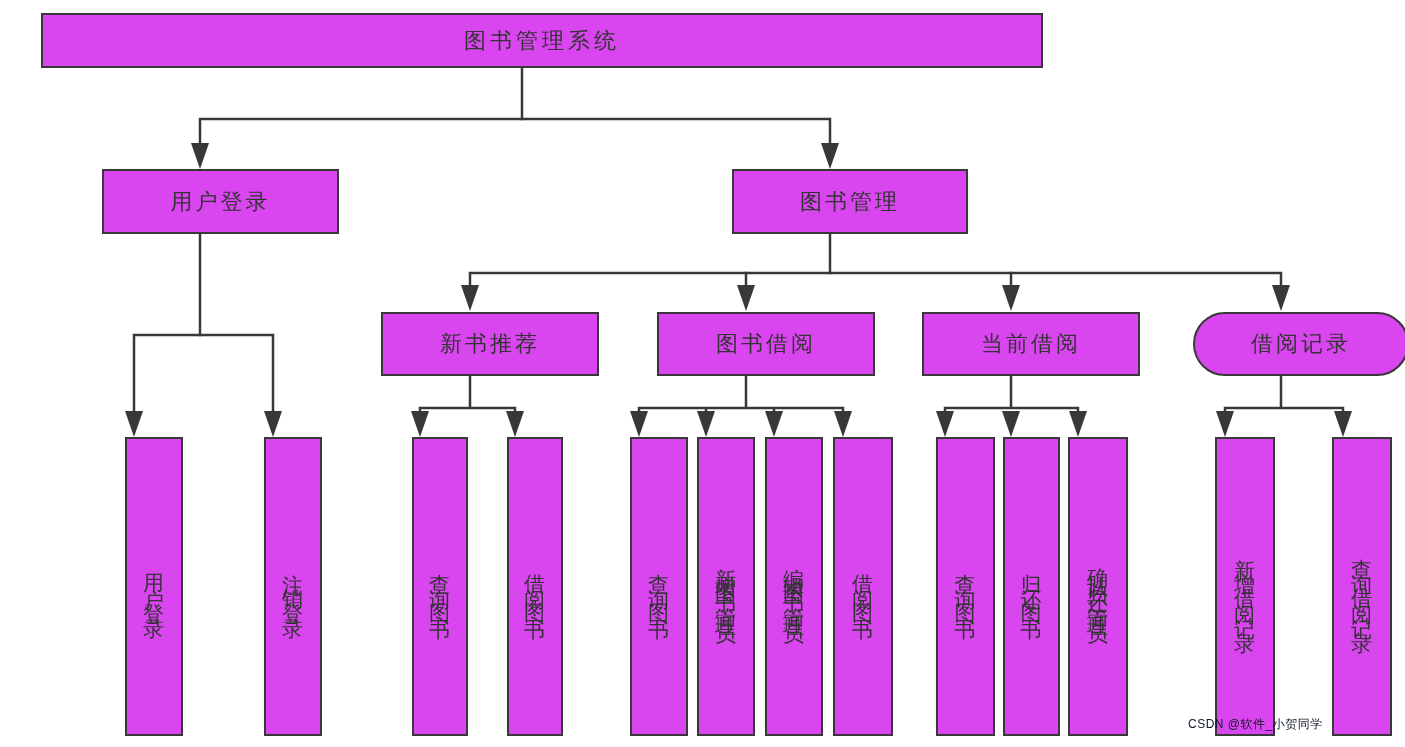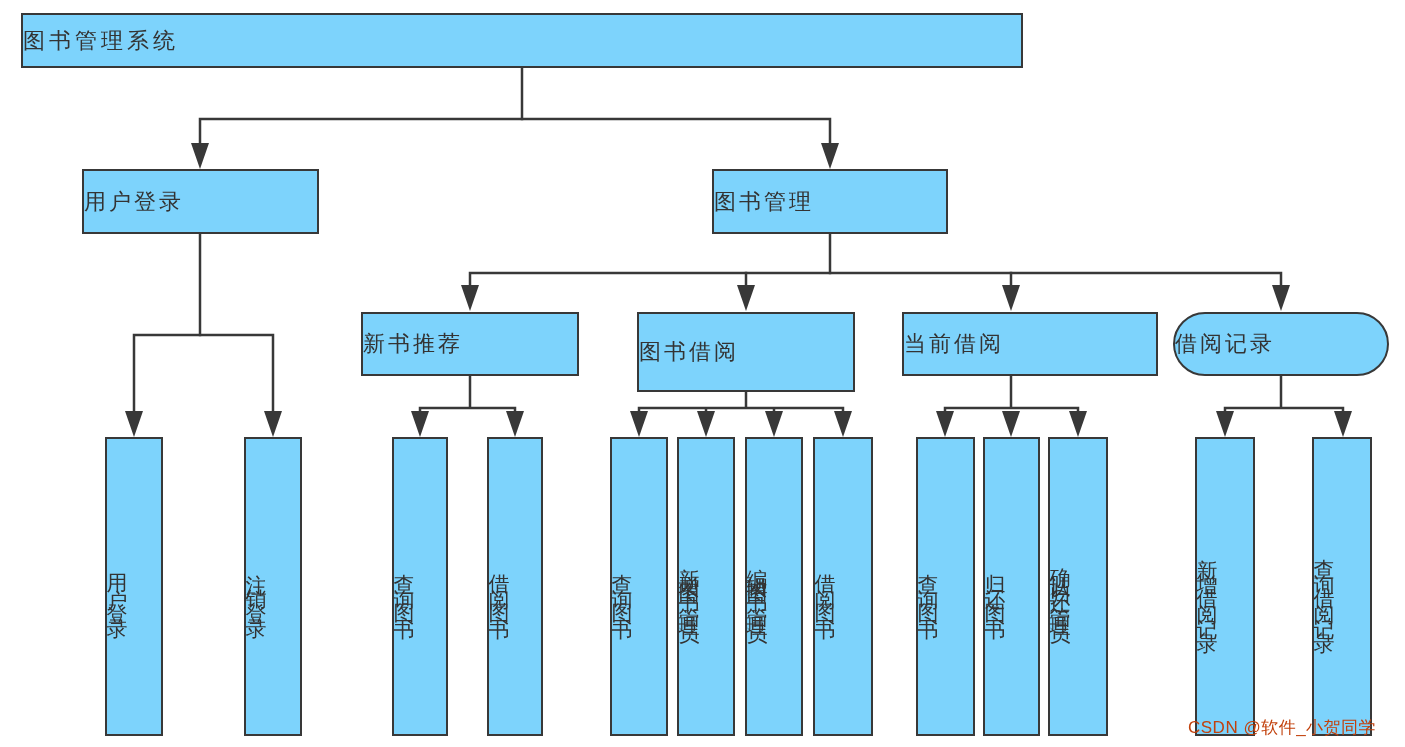--- a/index.html
+++ b/index.html
@@ -7,49 +7,50 @@
     position:relative;
     width:1405px;height:747px;
     background:#ffffff;
     font-family:"Liberation Sans", sans-serif;
     color:#333333;
     overflow:hidden;
   }
   #wires{position:absolute;left:0;top:0;width:1405px;height:747px;}
   .box{
     position:absolute;
-    background:#7dd3fc;
+    background:#d946ef;
     border:2.5px solid #383838;
     box-sizing:border-box;
     display:flex;
     align-items:center;
-    justify-content:flex-start;
+    justify-content:center;
+    margin-left:20px;
   }
   .hlabel{
     font-size:22px;
     letter-spacing:3px;
     color:#333333;
     white-space:nowrap;
   }
   .root .hlabel{letter-spacing:4px;}
   .leaf .vlabel{
     writing-mode:vertical-rl;
     text-orientation:mixed;
     font-size:21px;
     letter-spacing:15px;
     color:#333333;
     line-height:1;
   }
   .leaf.long .vlabel{letter-spacing:8px;}
   #watermark{
     position:absolute;
     left:1188px;top:716px;
-    font-size:17px;
+    font-size:12px;
     letter-spacing:0.5px;
-    color:#c2410c;
+    color:#0f172a;
     white-space:nowrap;
   }
 </style>
 </head>
 <body>
 
 <div id="stage">
 
   <svg id="wires" viewBox="0 0 1405 747" xmlns="http://www.w3.org/2000/svg">
     <g stroke="#383838" stroke-width="2.5" fill="none" stroke-linecap="square">
@@ -103,24 +104,24 @@
   <div class="box" style="left:82px;top:169px;width:237px;height:65px;">
     <span class="hlabel">用户登录</span>
   </div>
   <div class="box" style="left:361px;top:312px;width:218px;height:64px;">
     <span class="hlabel">新书推荐</span>
   </div>
 
   <div class="box" style="left:712px;top:169px;width:236px;height:65px;">
     <span class="hlabel">图书管理</span>
   </div>
-  <div class="box" style="left:637px;top:312px;width:218px;height:80px;">
+  <div class="box" style="left:637px;top:312px;width:218px;height:64px;">
     <span class="hlabel">图书借阅</span>
   </div>
-  <div class="box" style="left:902px;top:312px;width:256px;height:64px;">
+  <div class="box" style="left:902px;top:312px;width:218px;height:64px;">
     <span class="hlabel">当前借阅</span>
   </div>
   <div class="box" style="left:1173px;top:312px;width:216px;height:64px;border-radius:32px;">
     <span class="hlabel">借阅记录</span>
   </div>
 
   <div class="box leaf" style="left:105px;top:437px;width:58px;height:299px;">
     <span class="vlabel">用户登录</span>
   </div>
   <div class="box leaf" style="left:244px;top:437px;width:58px;height:299px;">

